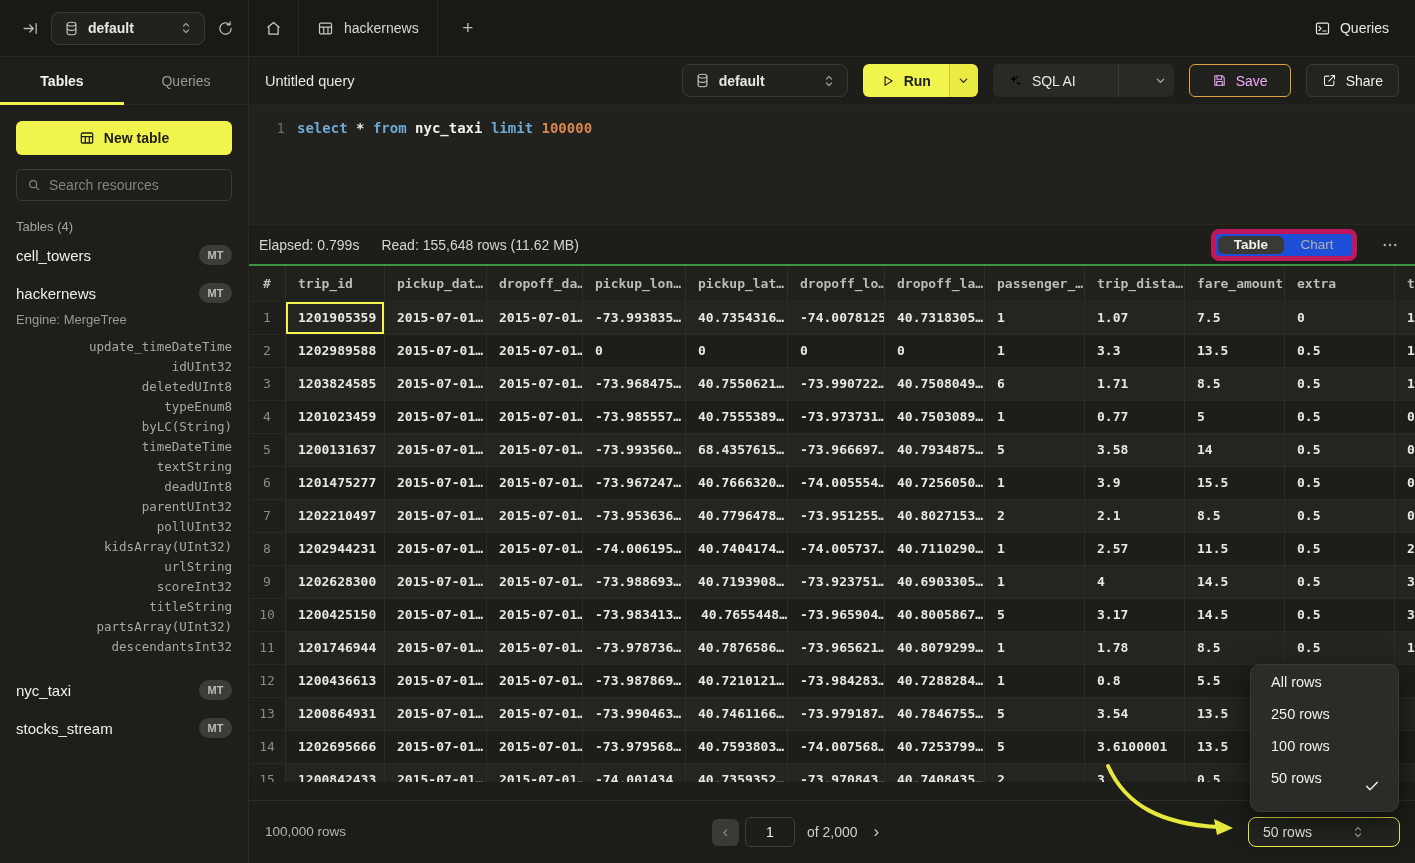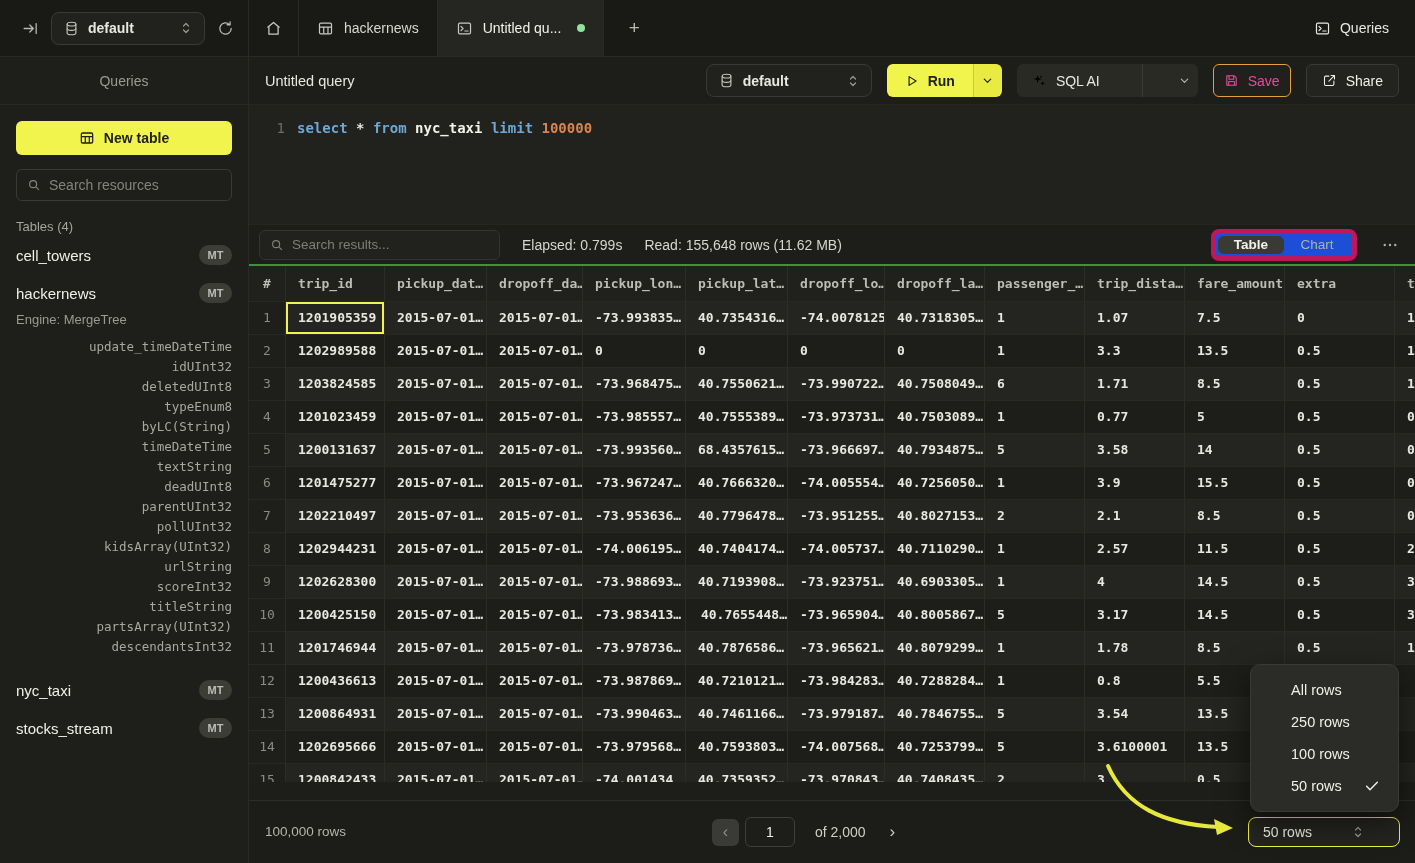--- a/index.html
+++ b/index.html
@@ -53,21 +53,21 @@
   .qtoolbar { height: 48px; display: flex; align-items: center; padding: 0 16px; gap: 15px; border-bottom: 1px solid #26261f; }
   .qtitle { font-size: 14.5px; color: #ececе6; }
   .db-pill2 { width: 166px; }
   .runbtn { display: flex; height: 33px; border-radius: 6px; overflow: hidden; cursor: pointer; }
   .run-main { display: flex; align-items: center; gap: 9px; background: #f2f44e; color: #21211a; padding: 0 18px; font-weight: 700; font-size: 14px; }
   .run-caret { width: 29px; background: #e9eb42; border-left: 1px solid #caca32; display: flex; align-items: center; justify-content: center; color: #21211a; }
   .sqlai { display: flex; align-items: center; height: 33px; background: #2a2a25; border-radius: 6px; overflow: hidden; cursor: pointer; gap: 28px; }
   .sqlai .lab { display: flex; align-items: center; gap: 9px; padding: 0 14px; font-size: 14px; color: #ececе6; }
   .sqlai .div { width: 1px; height: 100%; background: #3a3a35; }
   .sqlai .caret { width: 27px; display: flex; align-items: center; justify-content: center; color: #b9b9b3; }
-  .savebtn { display: flex; align-items: center; gap: 9px; height: 33px; padding: 0 10px; border: 1.5px solid #e3a13e; border-radius: 6px; background: #20201c; color: #ec4899; font-size: 14px; cursor: pointer; }
+  .savebtn { display: flex; align-items: center; gap: 9px; height: 33px; padding: 0 22px; border: 1.5px solid #e3a13e; border-radius: 6px; background: #20201c; color: #f0abfc; font-size: 14px; cursor: pointer; }
   .sharebtn { display: flex; align-items: center; gap: 9px; height: 33px; padding: 0 15px; border: 1px solid #3a3a35; border-radius: 6px; background: #23231f; color: #f0f0ea; font-size: 14px; cursor: pointer; }
 
   .editor { height: 120px; background: #21211d; padding-top: 15px; display: flex; align-items: flex-start; font-family: "DejaVu Sans Mono", monospace; font-size: 14px; font-weight: 700; border-bottom: 1px solid #26261f; }
   .gutter { width: 22px; margin-left: 14px; text-align: right; color: #6e6e68; font-weight: 400; }
   .codeline { margin-left: 12px; white-space: pre; font-family: inherit; }
   .tok-kw { color: #6fa8d4; }
   .tok-star { color: #e8e8e3; }
   .tok-id { color: #f2f2ec; }
   .tok-num { color: #d9854f; }
 
@@ -90,28 +90,28 @@
   .tr.even .td { background: #1d1d19; }
   .col-idx { padding-left: 0; text-align: center; }
   .td.col-idx { color: #8b8b85; background: #1e1e1a !important; font-weight: 400; }
   .td.selected { box-shadow: inset 0 0 0 2px #f1f34e; }
 
   .rfooter { position: absolute; left: 0; right: 0; bottom: 0; height: 63px; background: #1c1c18; border-top: 1px solid #2e2e29; }
   .rowcount { position: absolute; left: 16px; top: 23px; font-size: 13.5px; color: #b5b5af; }
   .pager { position: absolute; left: 463px; top: 16px; display: flex; align-items: center; gap: 6px; }
   .pgprev { width: 27px; height: 27px; border-radius: 6px; background: #3a3a36; color: #8f8f89; display: flex; align-items: center; justify-content: center; font-size: 16px; cursor: pointer; }
   .pginput { width: 50px; height: 30px; border: 1px solid #3f3f3a; border-radius: 6px; background: #1d1d19; color: #f0f0ea; text-align: center; font-size: 14px; outline: none; font-family: "Liberation Sans", sans-serif; }
-  .pgtotal { color: #cfcfc9; font-size: 14px; margin: 0 14px; }
+  .pgtotal { color: #cfcfc9; font-size: 14px; margin: 0 6px; }
   .pgnext { color: #cfcfc9; font-size: 17px; cursor: pointer; padding: 0 4px; }
   .pagesize { position: absolute; right: 15px; top: 16px; width: 152px; height: 30px; border: 1.5px solid #eef048; border-radius: 8px; background: #242420; display: flex; align-items: center; padding: 0 10px 0 14px; font-size: 14px; color: #f0f0ea; cursor: pointer; }
   .pagesize span { flex: 1; }
 
   
   .popup { position: absolute; left: 1250px; top: 664px; width: 149px; background: #2b2b28; border: 1px solid #3a3a35; border-radius: 10px; box-shadow: 0 10px 30px rgba(0,0,0,.55); padding: 9px 0; z-index: 50; }
-  .popup-item { height: 32px; display: flex; align-items: center; padding: 0 18px 0 20px; font-size: 14.5px; color: #f0f0ea; cursor: pointer; margin-left: 20px; }
+  .popup-item { height: 32px; display: flex; padding: 0 18px 0 20px; font-size: 14.5px; color: #f0f0ea; cursor: pointer; }
   .popup-label { flex: 1; }
   .popup-check { color: #f0f0ea; }
   .arrow-overlay { position: absolute; inset: 0; pointer-events: none; z-index: 60; }
 </style>
 </head>
 <body>
 
 <div class="app">
 
   <div class="topbar">
@@ -156,49 +156,39 @@
       </div>
       <div class="tab">
         <span class="ic">
           <svg width="17" height="17" viewBox="0 0 24 24" fill="none" stroke="currentColor" stroke-width="1.7">
               <rect x="3.5" y="4.5" width="17" height="15" rx="2"></rect>
               <path d="M3.5 10h17M9.5 10v9.5M15.5 10v9.5"></path>
             </svg>
         </span>
         <span class="tlabel">hackernews</span>
       </div>
-      <div class="tab active">
-        <span class="ic">
-          <svg width="17" height="17" viewBox="0 0 24 24" fill="none" stroke="currentColor" stroke-width="1.7" stroke-linecap="round" stroke-linejoin="round">
-              <rect x="3.5" y="4.5" width="17" height="15" rx="2"></rect>
-              <path d="M7 9l3 3-3 3"></path>
-              <path d="M12.5 15.5H17"></path>
-            </svg>
-        </span>
-        <span class="tlabel">Untitled qu...</span>
-        <span class="dot"></span>
-      </div>
       <div class="tab tab-plus">
         <span>+</span>
       </div>
       <div class="queries-link">
         <span class="ic">
           <svg width="17" height="17" viewBox="0 0 24 24" fill="none" stroke="currentColor" stroke-width="1.7" stroke-linecap="round" stroke-linejoin="round">
               <rect x="3.5" y="4.5" width="17" height="15" rx="2"></rect>
               <path d="M7 9l3 3-3 3"></path>
               <path d="M12.5 15.5H17"></path>
             </svg>
         </span>
         <span>Queries</span>
       </div>
     </div>
   </div>
 
   <div class="sidebar">
     <div class="sb-tabs">
+      <div class="sb-tab active">Tables</div>
       <div class="sb-tab">Queries</div>
     </div>
     <div class="newtable">
       <span class="ic">
         <svg width="16" height="16" viewBox="0 0 24 24" fill="none" stroke="#21211a" stroke-width="1.9">
             <rect x="3.5" y="4.5" width="17" height="15" rx="2"></rect>
             <path d="M3.5 10h17M9.5 10v9.5M15.5 10v9.5"></path>
           </svg>
       </span>
       <span>New table</span>
@@ -377,29 +367,20 @@
         <span>Share</span>
       </div>
     </div>
 
     <div class="editor">
       <span class="gutter">1</span>
       <code class="codeline"><span class="tok-kw">select</span> <span class="tok-star">*</span> <span class="tok-kw">from</span> <span class="tok-id">nyc_taxi</span> <span class="tok-kw">limit</span> <span class="tok-num">100000</span></code>
     </div>
 
     <div class="rtoolbar">
-      <div class="rsearch">
-        <span class="ic">
-          <svg width="14" height="14" viewBox="0 0 24 24" fill="none" stroke="currentColor" stroke-width="2">
-              <circle cx="10.5" cy="10.5" r="6"></circle>
-              <path d="M15.5 15.5L20.5 20.5"></path>
-            </svg>
-        </span>
-        <input placeholder="Search results..." style="">
-      </div>
       <span class="stat">Elapsed: 0.799s</span>
       <span class="stat">Read: 155,648 rows (11.62 MB)</span>
       <div class="spacer"></div>
       <div class="viewtoggle">
         <div class="vseg active">Table</div>
         <div class="vseg">Chart</div>
       </div>
       <div class="dots ic">
         <svg width="18" height="18" viewBox="0 0 24 24" fill="currentColor">
             <circle cx="5" cy="12" r="1.6"></circle>

